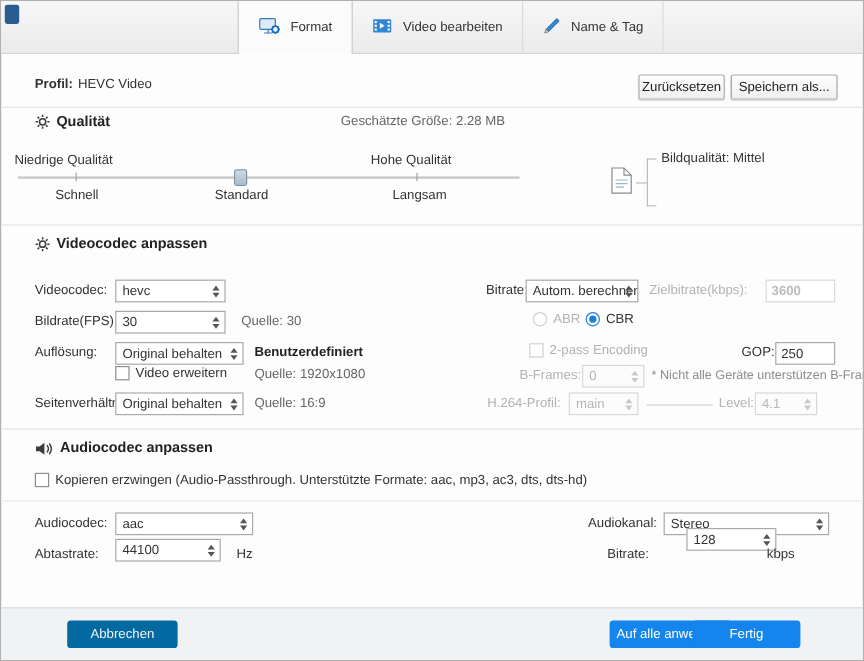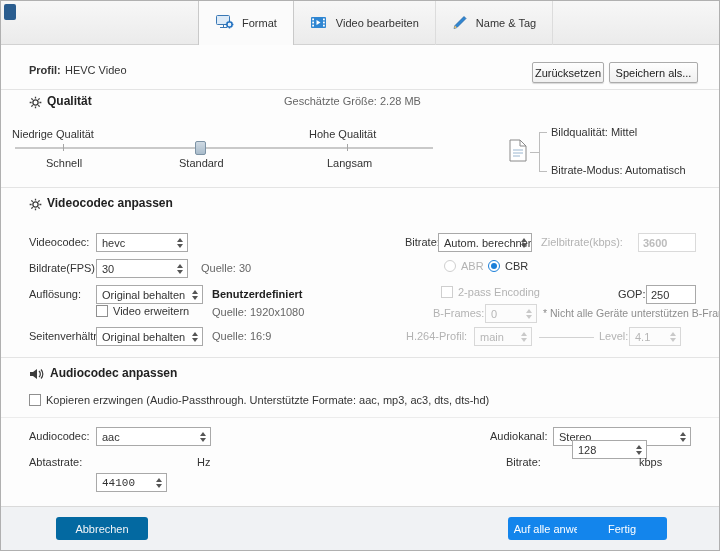--- a/index.html
+++ b/index.html
@@ -129,21 +129,20 @@
         <path d="M1 1h10l6 6v15H1z" fill="#fff" stroke="#8a8a8a"></path>
         <path d="M11 1v6h6" fill="none" stroke="#8a8a8a"></path>
         <path d="M4 11h10M4 14h10M4 17h7" stroke="#9ab6d0"></path>
       </svg>
   </div>
   <div class="cline" style="left:529px;top:151px;width:9px;height:1px;"></div>
   <div class="cline" style="left:538px;top:131px;width:1px;height:40px;"></div>
   <div class="cline" style="left:538px;top:131px;width:8px;height:1px;"></div>
   <div class="cline" style="left:538px;top:170px;width:8px;height:1px;"></div>
   <div class="abs lbl" style="left:550px;top:125px;">Bildqualität: Mittel</div>
-  <div class="abs lbl" style="left:550px;top:163px;">Bitrate-Modus: Automatisch</div>
 
   <div class="divider" style="top:186px;"></div>
 
   <div class="abs" style="left:28px;top:196px;">
     <svg width="13" height="13" viewBox="0 0 16 16">
         <g stroke="#3c3c3c" stroke-width="1.6" fill="none">
           <circle cx="8" cy="8" r="3.2"></circle>
           <path d="M8 .8v2.4M8 12.8v2.4M.8 8h2.4M12.8 8h2.4M2.9 2.9l1.7 1.7M11.4 11.4l1.7 1.7M13.1 2.9l-1.7 1.7M4.6 11.4l-1.7 1.7"></path>
         </g>
       </svg>
@@ -273,21 +272,21 @@
   <div class="abs lbl" style="left:489px;top:429px;">Audiokanal:</div>
   <div class="combo" style="left:552px;top:426px;width:138px;">
     <span>Stereo</span>
     <span class="arrows">
         <span class="tri-up"></span>
         <span class="tri-dn"></span>
       </span>
   </div>
 
   <div class="abs lbl" style="left:28px;top:455px;">Abtastrate:</div>
-  <div class="combo" style="left:95px;top:472px;width:71px;font-family:Liberation Mono, monospace;">
+  <div class="combo" style="left:95px;top:448px;width:88px;">
     <span>44100</span>
     <span class="arrows">
         <span class="tri-up"></span>
         <span class="tri-dn"></span>
       </span>
   </div>
   <div class="abs lbl" style="left:196px;top:455px;">Hz</div>
   <div class="abs lbl" style="left:505px;top:455px;">Bitrate:</div>
   <div class="combo" style="left:549px;top:439px;width:75px;margin-left:22px;">
     <span>128</span>

